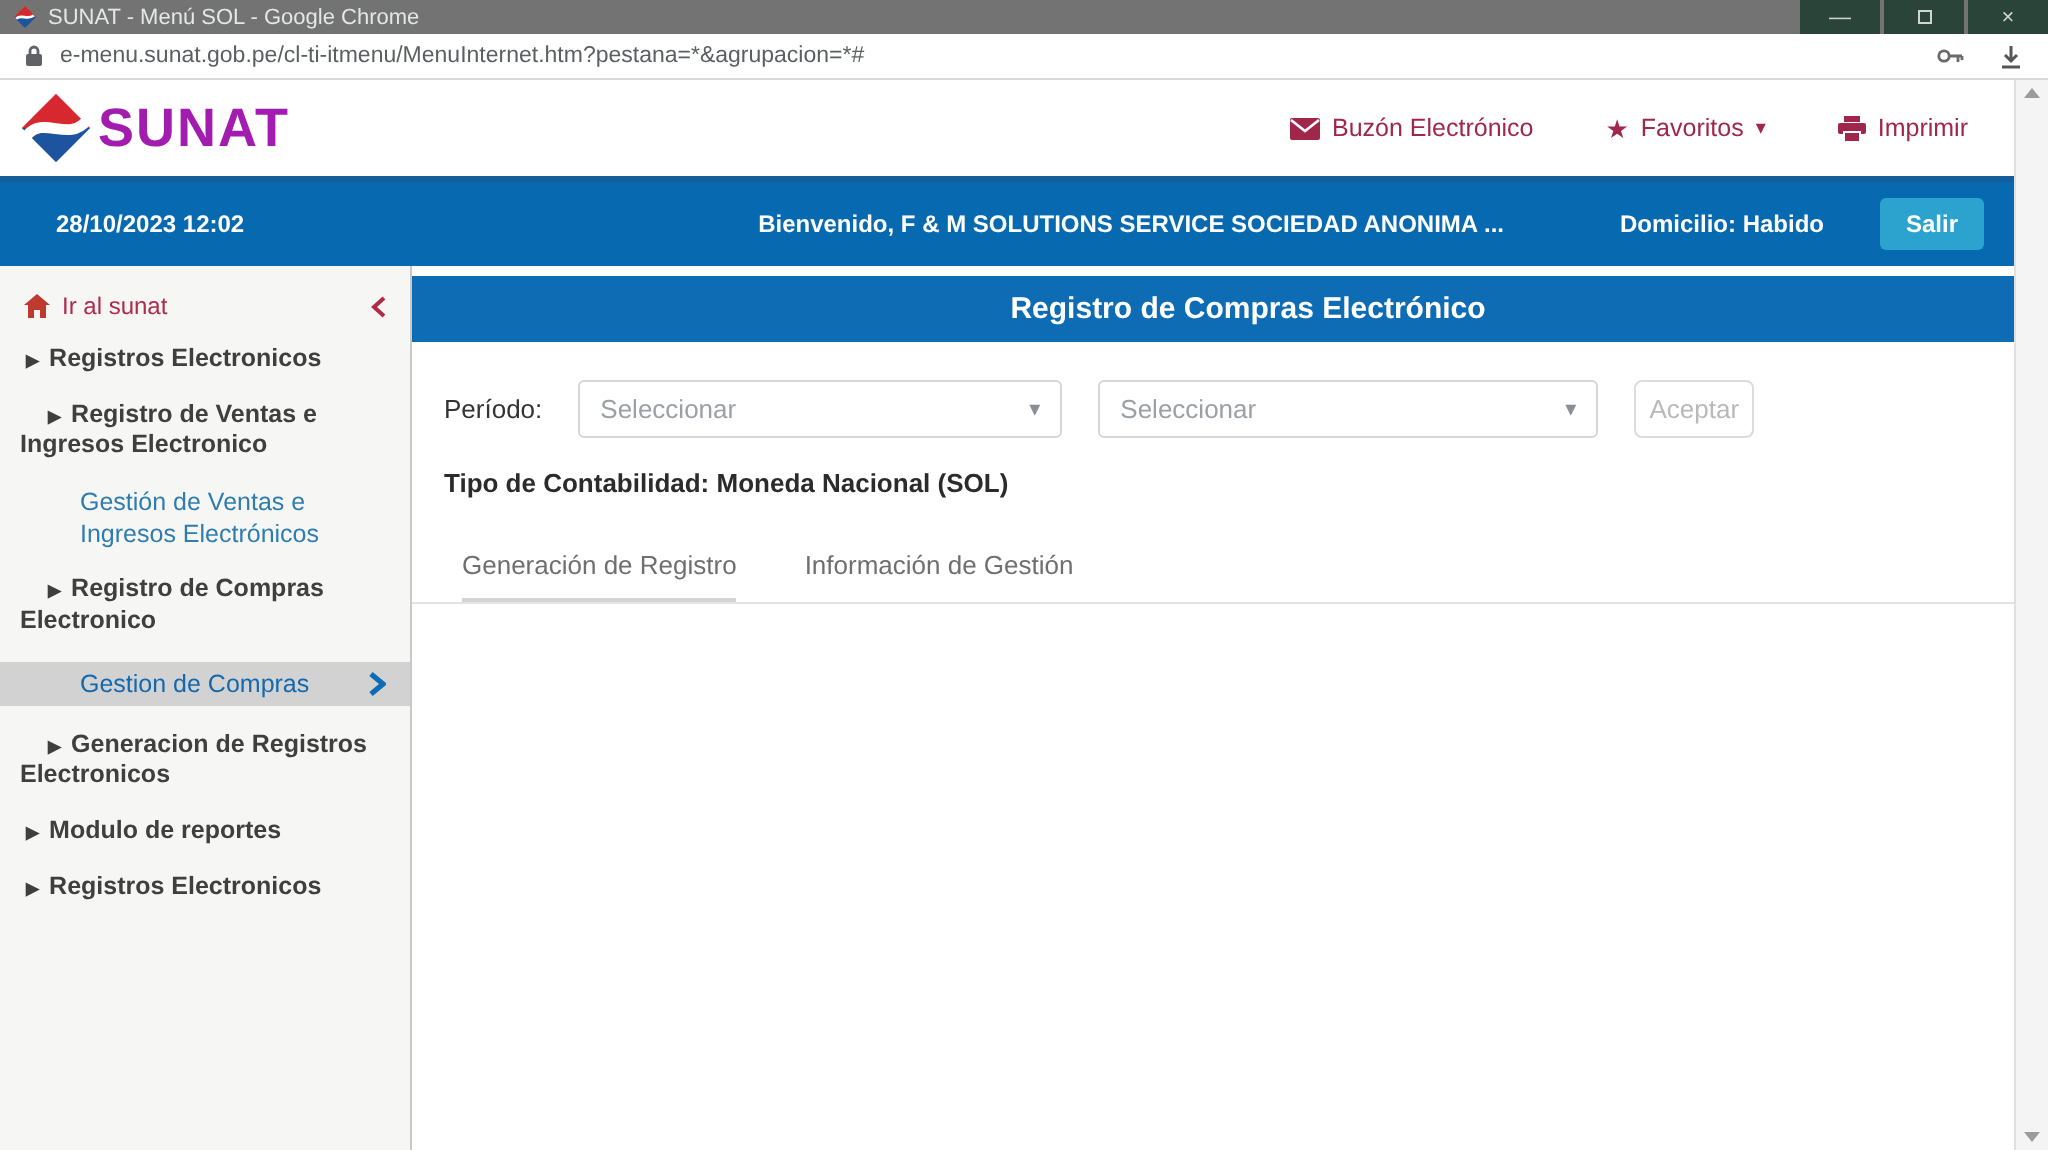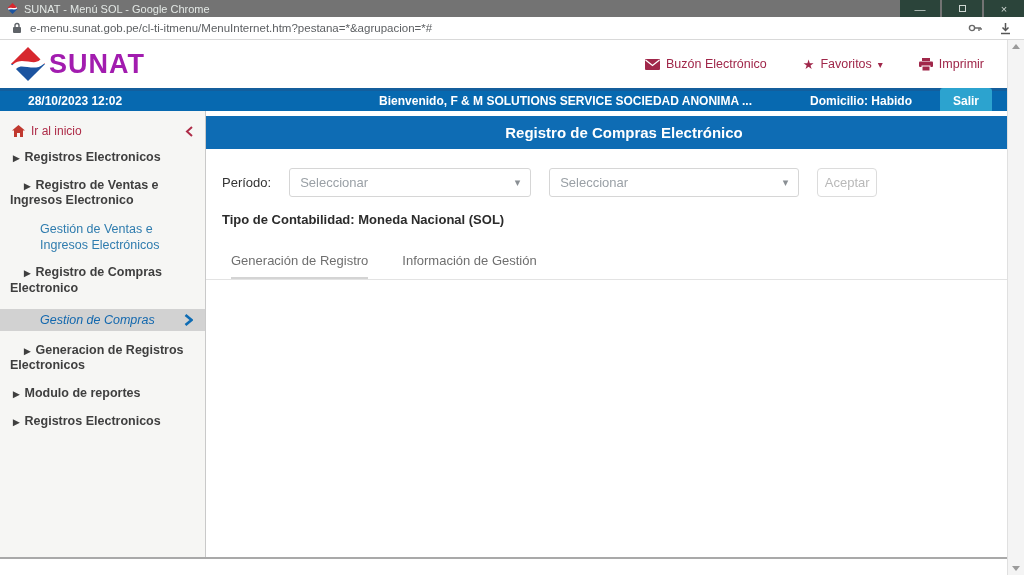--- a/index.html
+++ b/index.html
@@ -22,38 +22,38 @@
   
   .site-header { height:48px; background:#fff; display:flex; align-items:center; padding:0 40px 0 10px; }
   .logo { display:flex; align-items:center; cursor:pointer; }
   .logo-text { font-size:27px; font-weight:bold; color:#a21caf; letter-spacing:1px; margin-left:3px; }
   .header-links { margin-left:auto; display:flex; align-items:center; gap:36px; color:#a0274a; font-size:12.5px; }
   .hlink { display:flex; align-items:center; gap:6px; cursor:pointer; white-space:nowrap; }
   .star-glyph { font-size:13px; }
   .caret { font-size:10px; }
 
   
-  .infobar { height:23px; background:#0769b0; border-top:3px solid #145e9c; display:flex; align-items:center; color:#fff; font-size:12px; font-weight:bold; padding:0 32px 0 28px; }
+  .infobar { height:45px; background:#0769b0; border-top:3px solid #145e9c; display:flex; align-items:center; color:#fff; font-size:12px; font-weight:bold; padding:0 32px 0 28px; }
   .info-right { margin-left:auto; display:flex; align-items:center; }
   .domicilio { margin-left:58px; }
   .btn-salir { margin-left:28px; background:#2ca3cf; color:#fff; border:none; font-weight:bold; font-size:12px; padding:6px 13px; border-radius:3px; cursor:pointer; font-family:inherit; }
 
   
   .body-row { display:flex; height:448px; border-bottom:2px solid #a9a9a9; }
   .sidebar { width:206px; background:#f6f6f4; border-right:1px solid #c9c9c9; flex-shrink:0; }
   .sb-home { display:flex; align-items:center; padding:13px 12px 0 12px; color:#ae2c48; font-size:12px; cursor:pointer; }
   .sb-home-label { margin-left:6px; }
   .sb-collapse { margin-left:auto; display:flex; cursor:pointer; }
   .sb-title { color:#1368ae; font-weight:bold; font-size:13.5px; line-height:1.18; padding:20px 12px 0 10px; }
   .sb-item { color:#3f3f3f; font-weight:bold; font-size:12.5px; line-height:1.25; cursor:pointer; }
   .sb-l0 { padding:12px 8px 0 13px; }
   .sb-l1 { padding:12px 8px 0 10px; text-indent:14px; }
   .sb-bullet { font-size:8.5px; margin-right:5px; color:#3f3f3f; }
   .sb-link { color:#2f7cae; font-weight:normal; font-size:12.5px; padding:12px 8px 0 40px; line-height:1.3; cursor:pointer; max-width:180px; }
-  .sb-selected { margin-top:12px; background:#d2d2d2; color:#1368ae; font-size:12.5px; display:flex; align-items:center; padding:4px 12px 4px 40px; cursor:pointer;font-style:italic; }
+  .sb-selected { margin-top:12px; background:#d2d2d2; color:#1368ae; font-size:12.5px; display:flex; align-items:center; padding:4px 12px 4px 40px; cursor:pointer; }
   .sb-selected .arrow { margin-left:auto; display:flex; }
 
   .main { flex:1; background:#fff; }
   .content-title { margin-top:5px; background:#0e6cb4; color:#fff; font-weight:bold; font-size:15px; padding:8px 0 8px 18px;text-align:center; }
   .filter-row { display:flex; align-items:center; margin:19px 0 0 16px; gap:18px; }
   .periodo-label { font-size:13px; color:#333; }
   .select { width:242px; height:29px; border:1px solid #d6d6d6; border-radius:3px; display:flex; align-items:center; padding:0 10px; color:#9aa0a6; font-size:13px; background:#fff; cursor:pointer; }
   .select.w2 { width:250px; }
   .select .sel-caret { margin-left:auto; color:#8a8f94; font-size:11px; }
   .btn-aceptar { width:60px; height:29px; border:1px solid #dcdcdc; border-radius:4px; background:#fff; color:#b9b9b9; font-size:13px; display:flex; align-items:center; justify-content:center; cursor:default; font-family:inherit; }
@@ -161,21 +161,21 @@
 
 <div class="body-row">
 
   <div class="sidebar">
     <div class="sb-home">
       <span style="display:flex;">
         <svg width="13" height="12" viewBox="0 0 13 12">
             <path d="M6.5 0 L13 5.5 H11 V12 H8 V8 H5 V12 H2 V5.5 H0 Z" fill="#c0392f"></path>
           </svg>
       </span>
-      <span class="sb-home-label">Ir al inicio</span>
+      <span class="sb-home-label">Ir al sunat</span>
       <span class="sb-collapse">
         <svg width="8" height="11" viewBox="0 0 8 11">
             <path d="M7 1 L2 5.5 L7 10" stroke="#ae2c48" stroke-width="2" fill="none"></path>
           </svg>
       </span>
     </div>
 
 
     <div class="sb-item sb-l0"><span class="sb-bullet">▶</span><span>Registros Electronicos</span></div>
 

